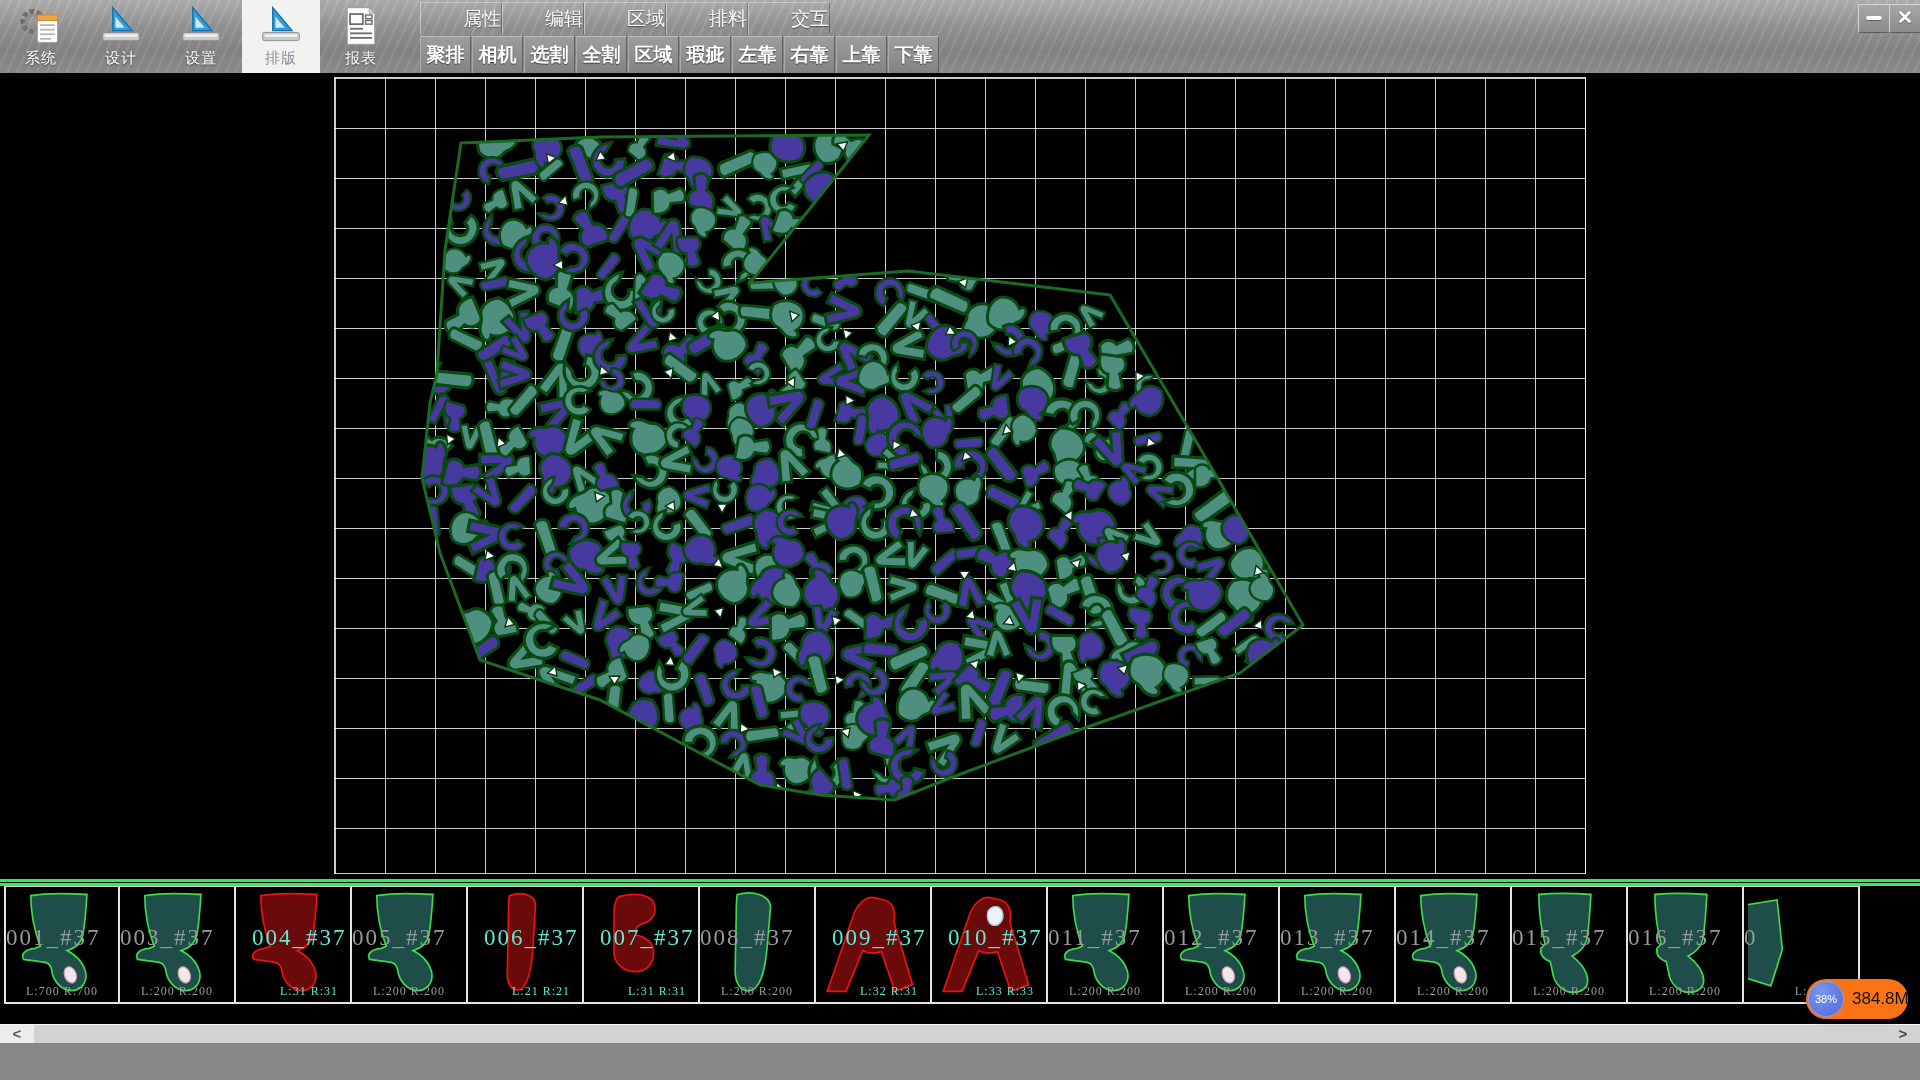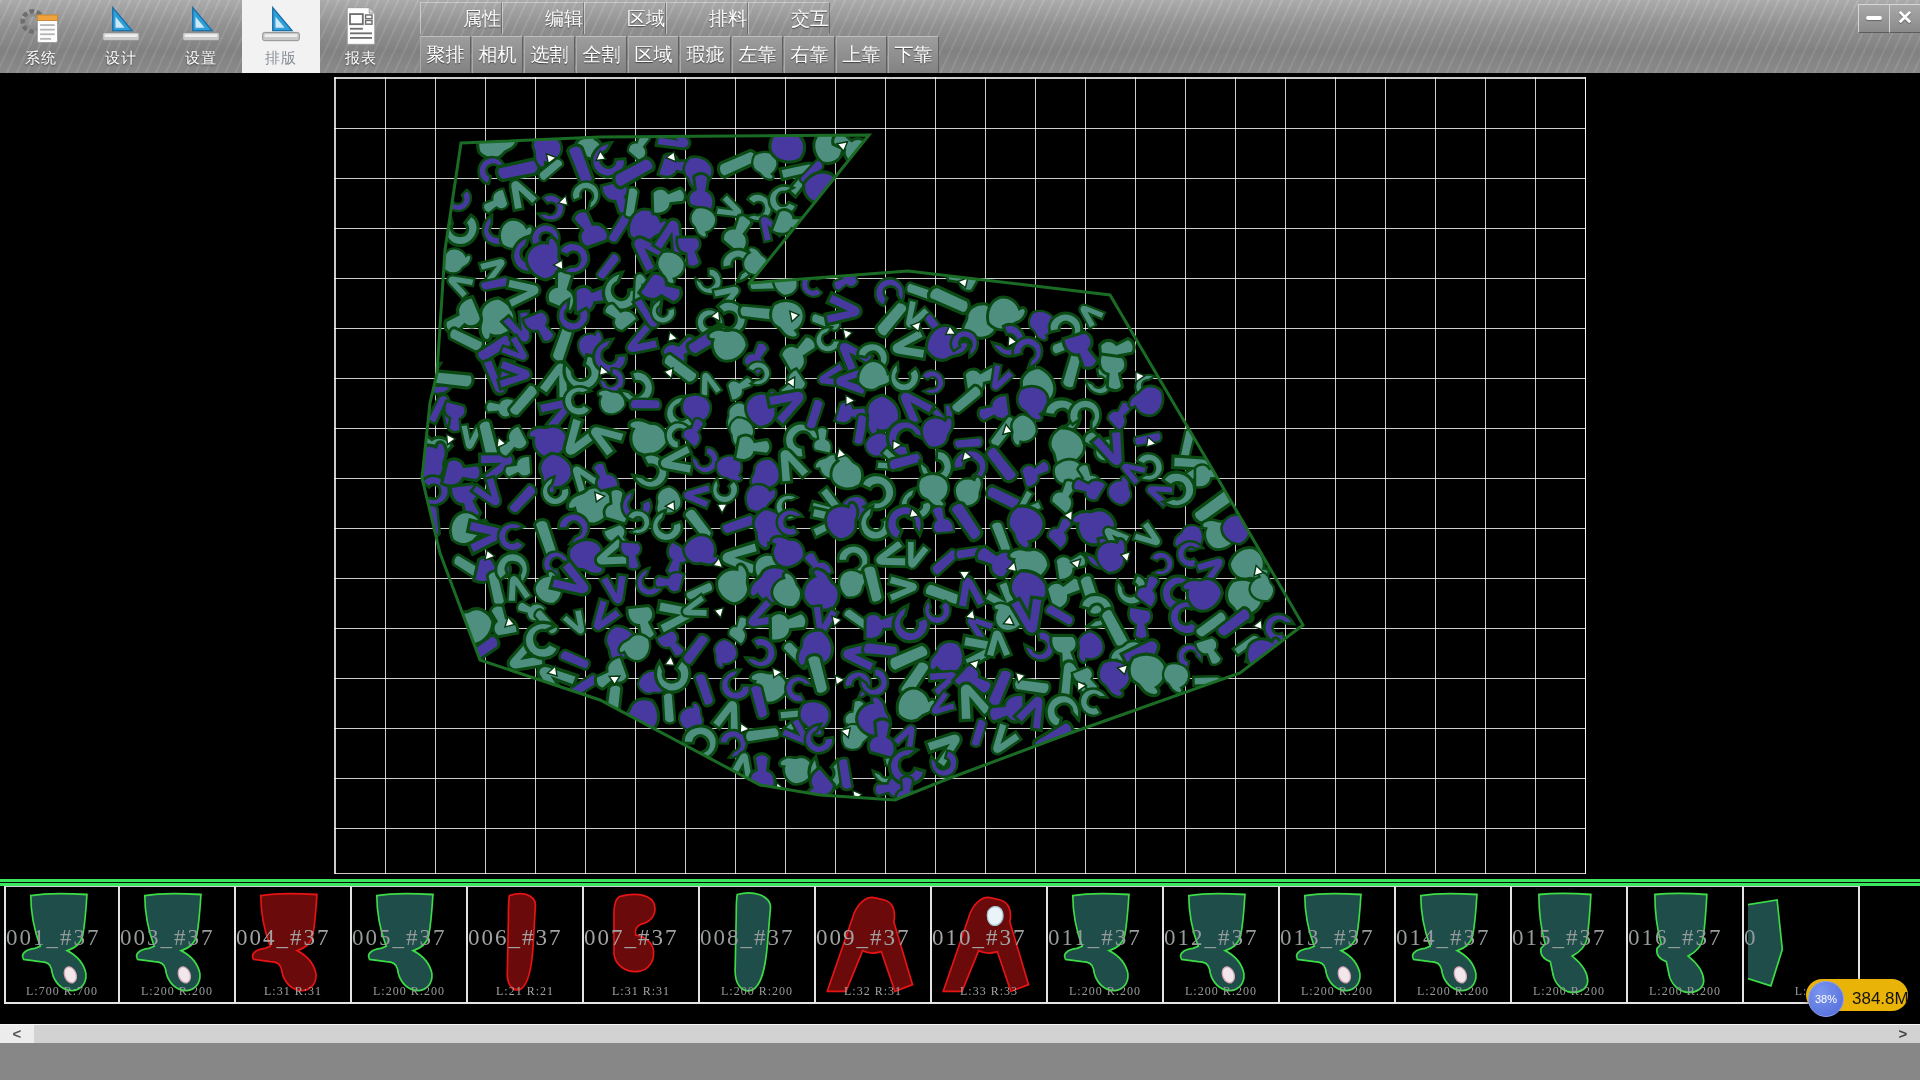--- a/index.html
+++ b/index.html
@@ -21,21 +21,21 @@
 
   .menu-tabs{position:absolute;left:420px;top:2px;height:31px;display:flex;}
   .menu-tab{width:80px;height:31px;line-height:31px;text-align:right;color:#fdfdfd;font-size:19px;
     text-shadow:0 1px 1px rgba(0,0,0,0.5);
     border-left:1px solid rgba(255,255,255,0.45);border-right:1px solid rgba(0,0,0,0.28);
     border-top:1px solid rgba(255,255,255,0.35);cursor:pointer;}
   .tool-row{position:absolute;left:420px;top:36px;height:36px;display:flex;gap:1px;}
   .tool-btn{width:49px;height:36px;line-height:36px;text-align:center;color:#fff;font-size:19px;
     text-shadow:0 1px 1px rgba(0,0,0,0.55);
     background:linear-gradient(180deg,#9d9d9d,#828282);
-    border:1px solid;border-color:#bdbdbd #5f5f5f #565656 #ababab;cursor:pointer;}
+    border:1px solid;border-color:#bdbdbd #5f5f5f #565656 #ababab;cursor:pointer;font-weight:bold;}
 
   .winbtn{position:absolute;top:4px;width:30px;height:27px;text-align:center;cursor:pointer;
     background:linear-gradient(#a8a8a8,#8a8a8a);
     border:1px solid;border-color:#d6d6d6 #5c5c5c #5c5c5c #d6d6d6;}
   .winbtn .x{color:#fff;font-size:19px;font-weight:bold;line-height:26px;
     text-shadow:0 1px 1px rgba(0,0,0,0.4);}
   .winbtn .minbar{display:block;margin:11px auto 0;width:16px;height:4px;background:#fff;
     border-radius:2px;box-shadow:0 1px 1px rgba(0,0,0,0.35);}
 
   
@@ -54,32 +54,32 @@
     display:flex;padding-left:4px;box-sizing:border-box;overflow:hidden;}
   .thumb-cell{position:relative;flex:0 0 116px;height:118px;background:#000;
     border-right:2px solid #e4e4e4;border-bottom:2px solid #e4e4e4;border-top:1px solid #cfcfcf;
     box-sizing:border-box;overflow:hidden;cursor:pointer;}
   .thumb-cell:first-child{border-left:2px solid #e4e4e4;}
   .thumb-cell svg{position:absolute;left:4px;top:2px;}
   .thumb-id{position:absolute;left:0;top:38px;width:100%;text-align:left;
     font-family:"Liberation Serif",serif;font-size:23px;letter-spacing:2px;}
   .thumb-lr{position:absolute;left:0;bottom:3px;width:100%;text-align:center;
     font-family:"Liberation Serif",serif;font-size:12px;letter-spacing:1px;}
-  .t-gray{color:#969b9b;} .t-green{color:#a3a3a3;}
+  .t-gray{color:#969b9b;} .t-green{color:#5eead4;margin-left:16px;}
 
   
   .hscroll{position:absolute;left:0;top:1024px;width:1920px;height:18px;background:#d2d2d2;
     border-top:1px solid #f8f8f8;box-sizing:content-box;}
   .scroll-btn{position:absolute;top:0;width:34px;height:18px;background:#ececec;
     color:#555;font-size:15px;font-weight:bold;text-align:center;line-height:17px;cursor:pointer;}
   .scroll-btn.left{left:0;} .scroll-btn.right{right:0;background:transparent;color:#444;}
   .statusbar{position:absolute;left:0;top:1043px;width:1920px;height:37px;background:#878787;}
 
   
-  .badge{position:absolute;left:1806px;top:979px;height:32px;min-width:102px;background:#eab308;
+  .badge{position:absolute;left:1806px;top:979px;height:40px;min-width:102px;background:#f97316;
     border-radius:22px;box-shadow:0 2px 6px rgba(0,0,0,0.35);z-index:10;text-decoration:underline;}
   .badge .circ{position:absolute;left:2px;top:2px;width:36px;height:36px;border-radius:50%;
     background:radial-gradient(circle at 35% 30%,#7b95f0,#4f6ad8);
     border:1px solid #8aa0f2;box-sizing:border-box;
     color:#fff;font-size:11px;text-align:center;line-height:34px;}
   .badge .mem{position:absolute;left:46px;top:0;height:40px;line-height:40px;
     color:#141414;font-size:17px;padding-right:14px;white-space:nowrap;}
 </style>
 </head>
 <body>

